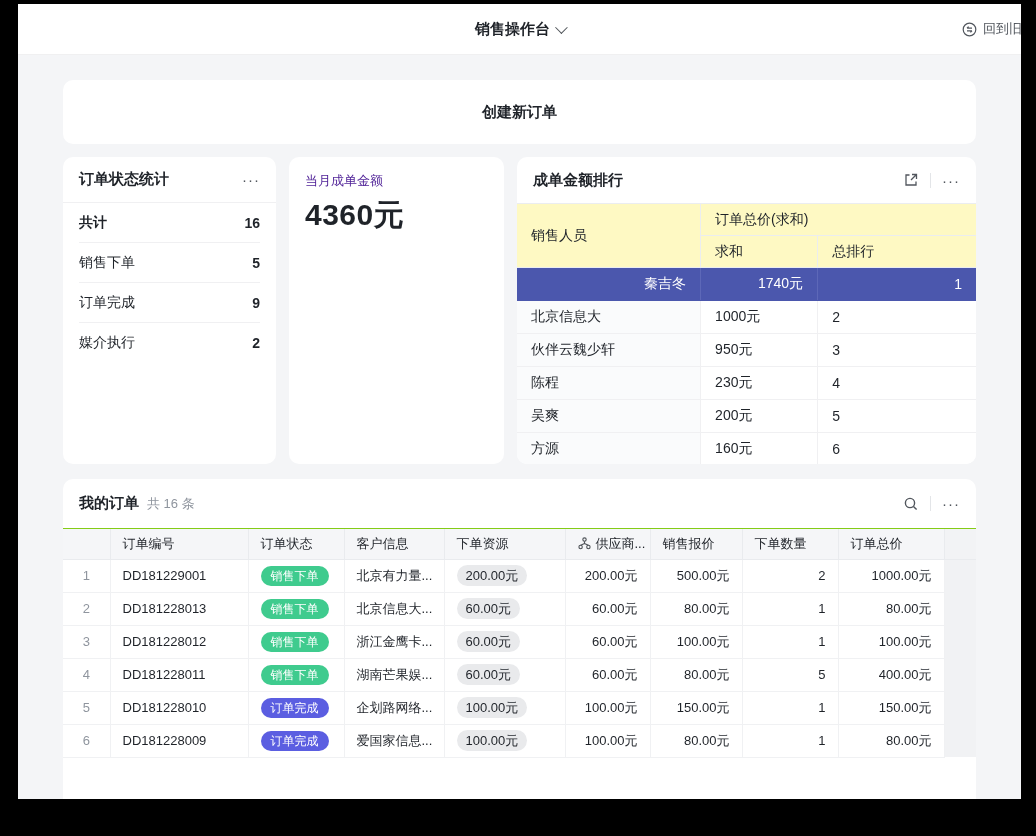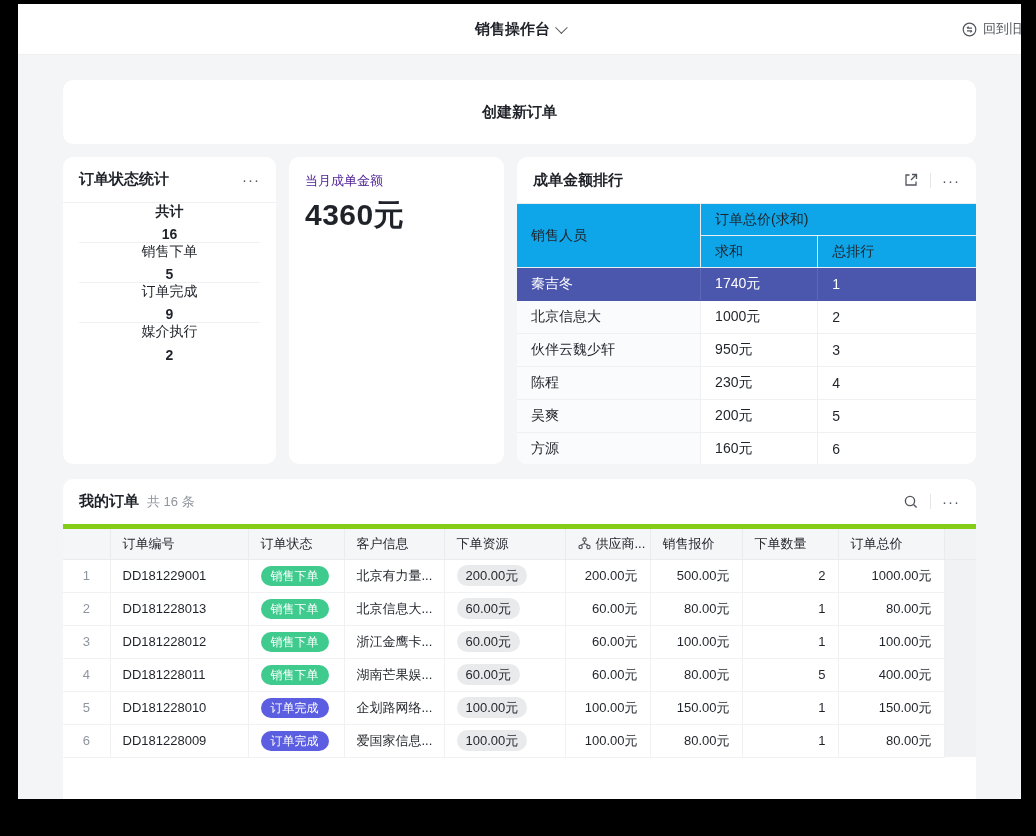--- a/index.html
+++ b/index.html
@@ -49,51 +49,52 @@
   }
   .card-head.bordered { border-bottom:1px solid #f0f0f2; }
   .card-title { font-size:15px; font-weight:700; }
   .dots { color:#51565d; font-size:15px; letter-spacing:1px; cursor:pointer; line-height:1; }
   .head-icons { display:flex; align-items:center; }
   .vdiv { width:1px; height:15px; background:#e3e5e8; margin:0 11px; }
   .icon-btn { display:flex; align-items:center; cursor:pointer; color:#51565d; }
   
   .stat-row {
     height:40px; margin:0 16px; display:flex; align-items:center;
-    justify-content:space-between; border-bottom:1px solid #f0f0f2; font-size:14px;flex-direction:column;
+    justify-content:space-between; border-bottom:1px solid #f0f0f2; font-size:14px;
   }
   .stat-row:last-child { border-bottom:none; }
   .stat-label { color:#1f2329; }
   .stat-row[data-bold="true"] .stat-label { font-weight:700; }
   .stat-value { font-weight:700; }
   
   .amount-label { font-size:13px; color:#4c1d95; }
   .amount-value { font-size:30px; font-weight:700; margin-top:5px; letter-spacing:0.5px; }
   
   .rank-table { width:100%; border-collapse:collapse; font-size:14px; table-layout:fixed; }
   .rank-table th {
-    background:#0ea5e9; font-weight:400; text-align:left; padding:0 14px;
+    background:#fef9c3; font-weight:400; text-align:left; padding:0 14px;
     height:32px; border:1px solid #ebedf0; border-left:none; border-right:1px solid #ebedf0;
   }
   .rank-table th:first-child, .rank-table td:first-child { border-left:none; }
   .rank-table th:last-child, .rank-table td:last-child { border-right:none; }
   .rank-table td {
     height:33px; padding:0 14px; border-bottom:1px solid #f0f0f2;
     border-right:1px solid #f0f0f2; background:#fff;
   }
   .rank-table td.name-cell { background:#fafbfc; }
   .rank-table tr[data-highlight="true"] td {
     background:#4b57ad; color:#fff; font-weight:500; border-right-color:#5d68b8;
     border-bottom-color:#4b57ad;
+    text-align:right;
   }
   
   .orders-card { height:320px; border-radius:10px 10px 0 0; overflow:hidden; }
   .orders-head {
     height:50px; display:flex; align-items:center; padding:0 16px;
-    border-bottom:5px solid #84cc16;
+    border-bottom:1px solid #84cc16;
   }
   .orders-title { font-size:15px; font-weight:700; }
   .orders-count { font-size:13px; color:#8f959e; margin-left:8px; }
   .orders-head-right { margin-left:auto; display:flex; align-items:center; }
   .filter-row {
     height:46px; display:flex; align-items:center; gap:13px; padding:0 20px;
     border-bottom:1px solid #f0f0f2;
   }
   .filter-label { font-size:13px; }
   .select {

